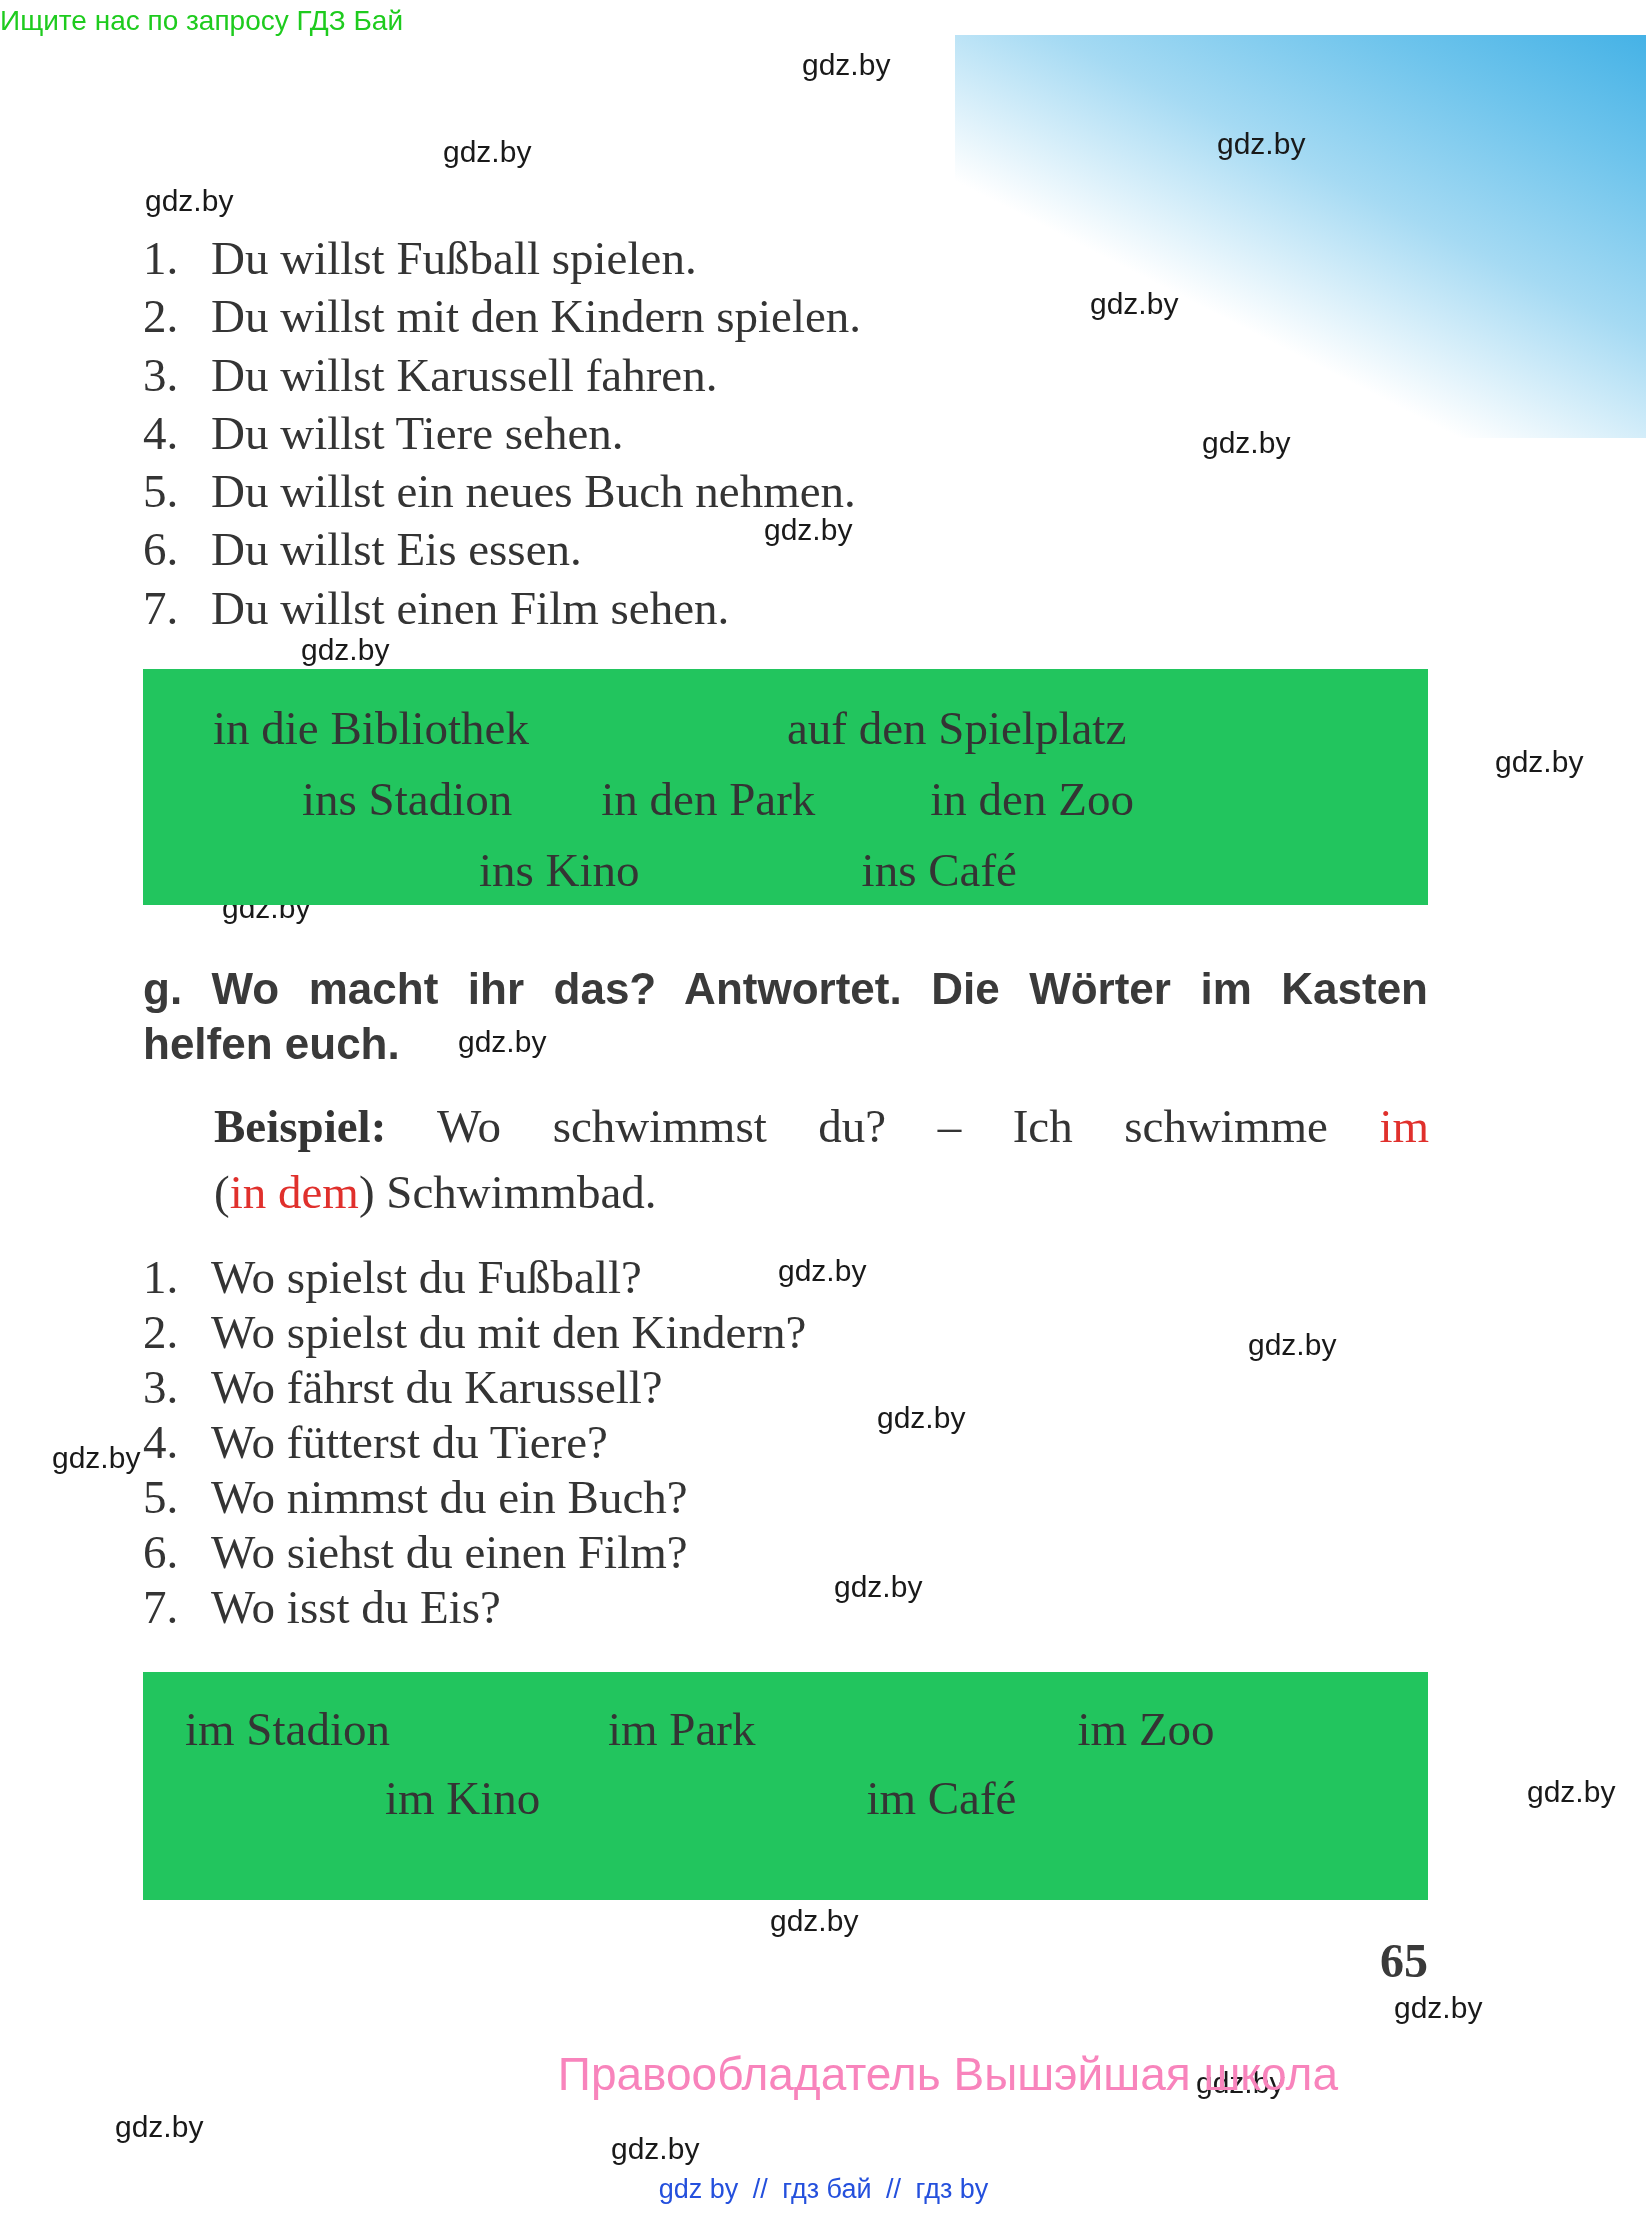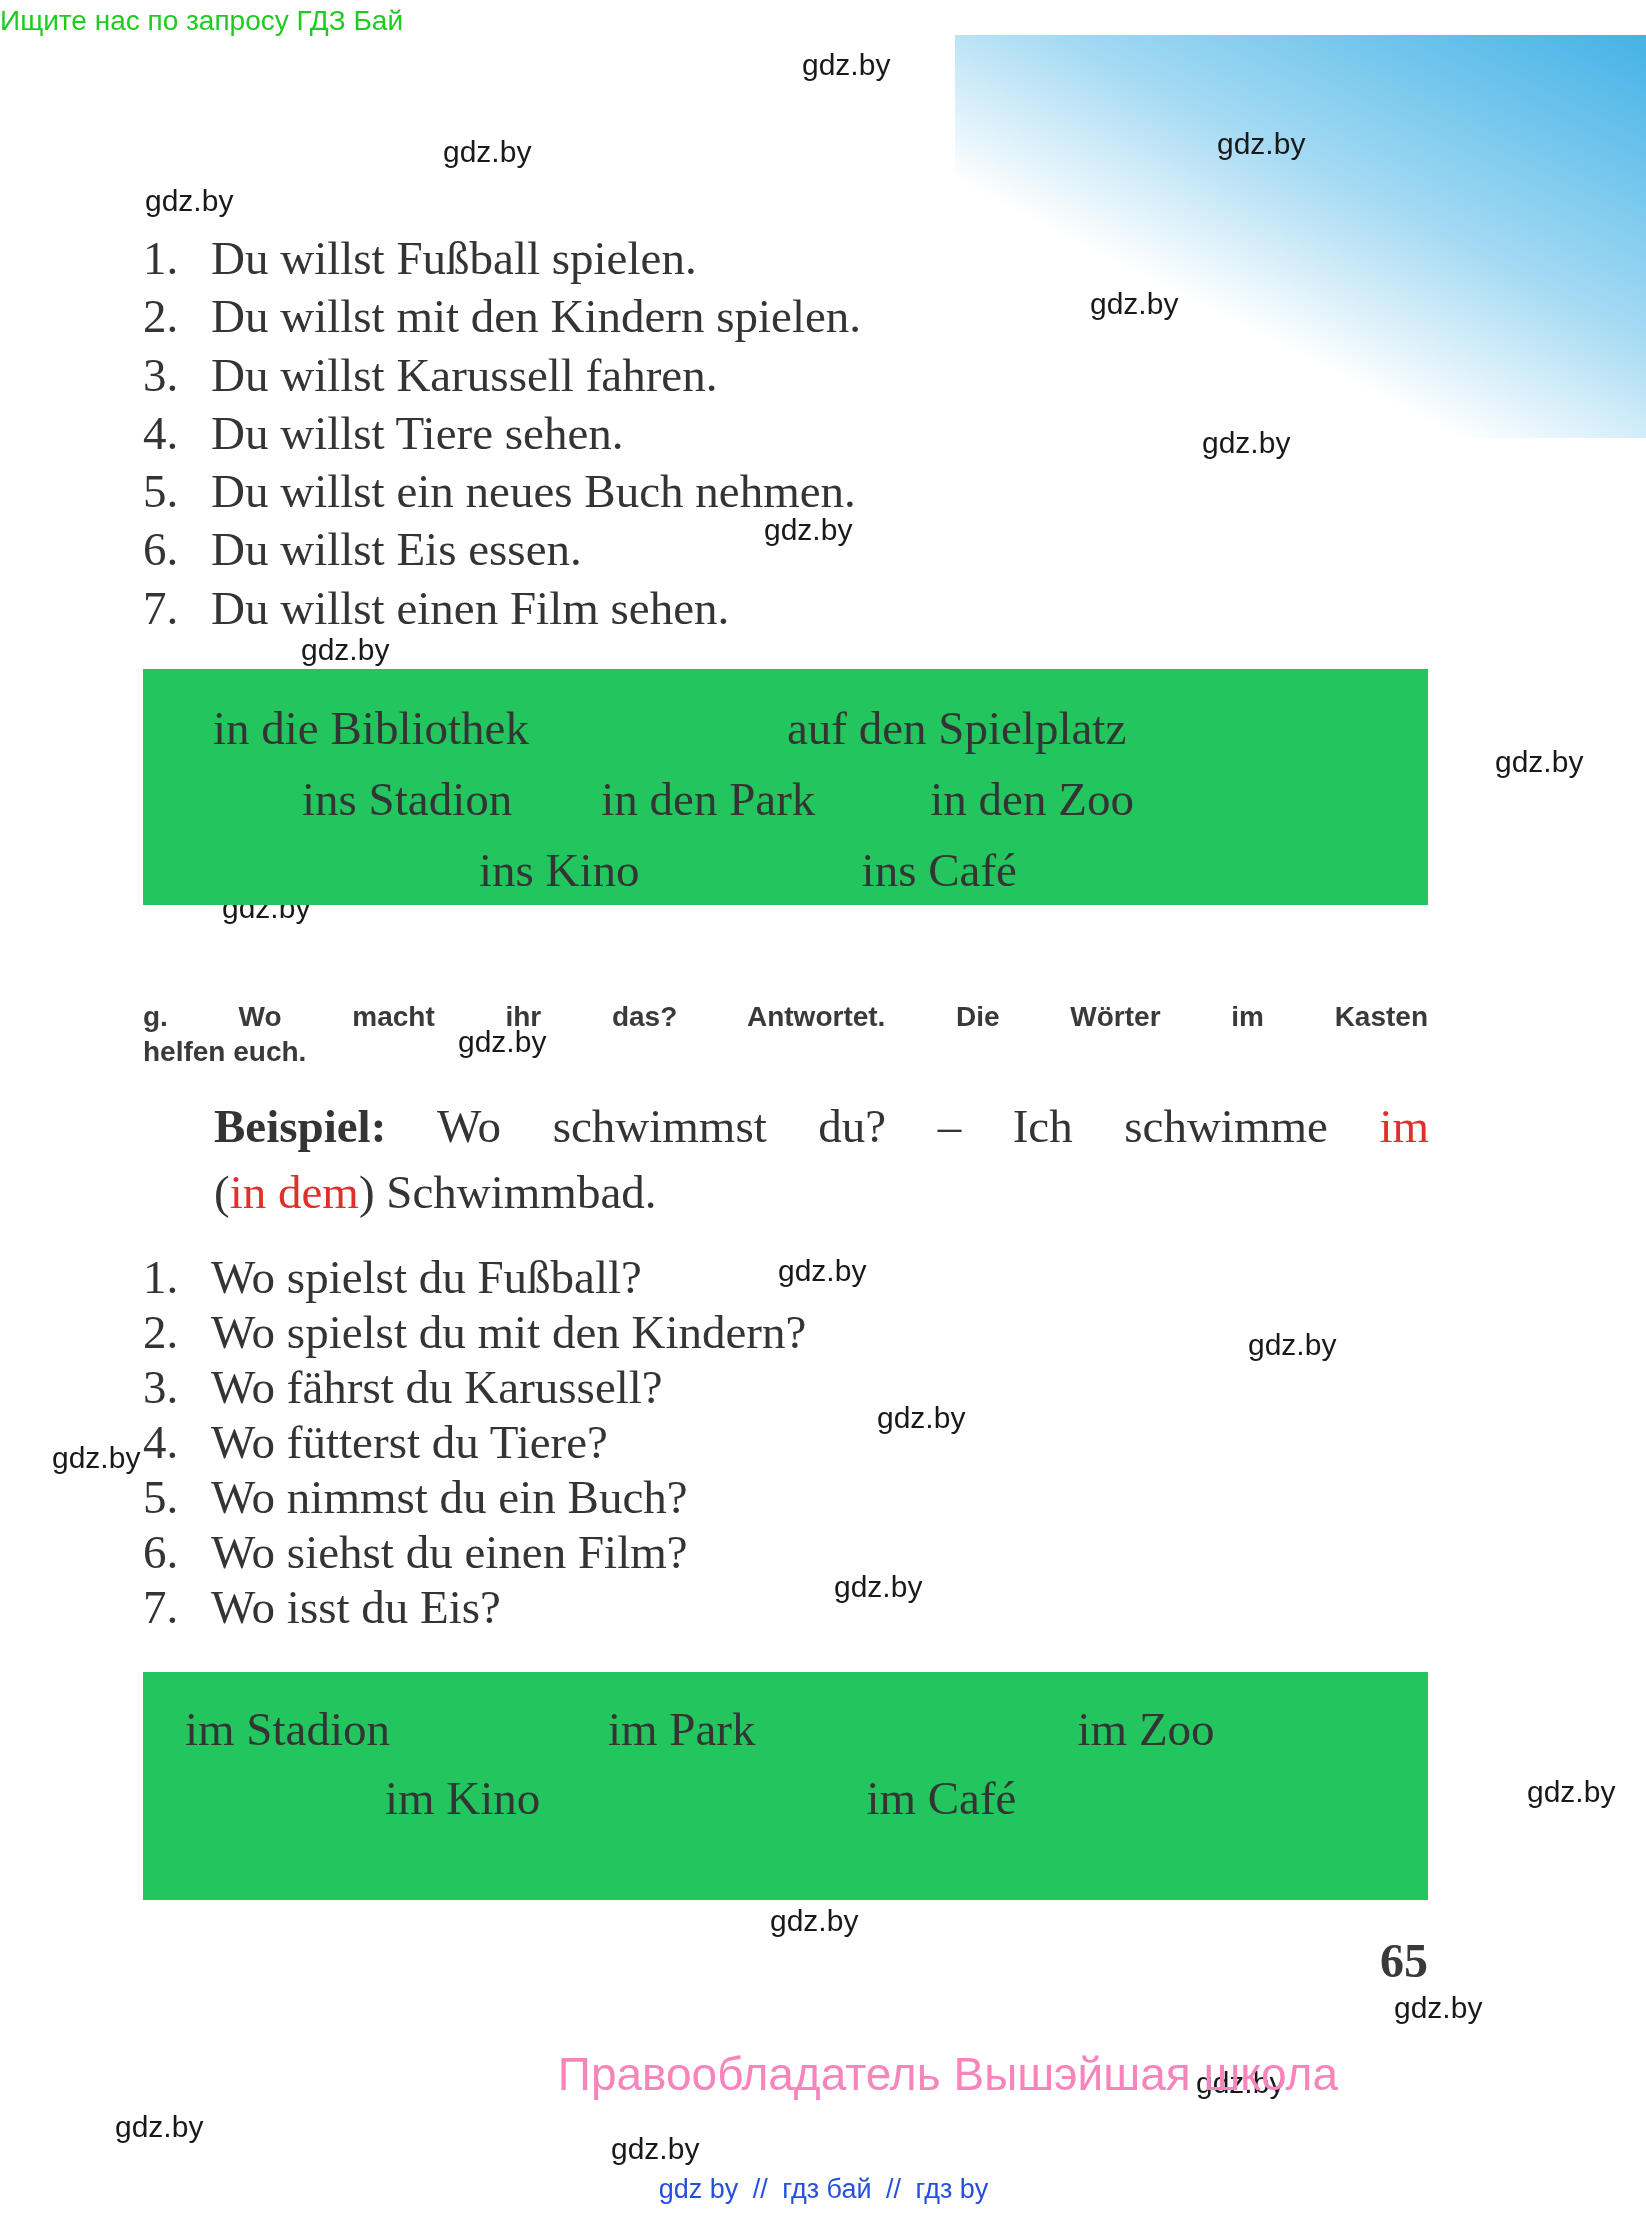--- a/index.html
+++ b/index.html
@@ -40,23 +40,23 @@
   #box1 .boxrow { line-height:71px; }
   #box2 .boxrow { line-height:69px; }
   .b1r1 { padding-left:70px; }  .b1r1 .w2 { margin-left:258px; }
   .b1r2 { padding-left:159px; } .b1r2 .w2 { margin-left:89px; } .b1r2 .w3 { margin-left:115px; }
   .b1r3 { padding-left:336px; } .b1r3 .w2 { margin-left:222px; }
   .b2r1 { padding-left:141px; } .b2r1 .w2 { margin-left:109px; }
   .b2r2 { padding-left:42px; }  .b2r2 .w2 { margin-left:218px; } .b2r2 .w3 { margin-left:322px; }
   .b2r3 { padding-left:242px; } .b2r3 .w2 { margin-left:326px; }
   
   #heading {
-    position:absolute; left:143px; top:999px; width:1285px;
+    position:absolute; left:143px; top:961px; width:1285px;
     font-family:"Liberation Sans","DejaVu Sans",sans-serif;
-    font-weight:bold; font-size:28px; color:#3a3a3a; line-height:1.26;
+    font-weight:bold; font-size:44px; color:#3a3a3a; line-height:1.26;
   }
   #heading .jl { text-align:justify; text-align-last:justify; }
   
   #example { position:absolute; left:214px; top:1103px; width:1215px; font-size:47px; }
   #example .line1 { text-align:justify; text-align-last:justify; line-height:1; }
   #example .line2 { margin-top:19.3px; line-height:1; }
   #example .bold { font-weight:bold; }
   .red { color:#e0302c; }
   
   #pagenum {

